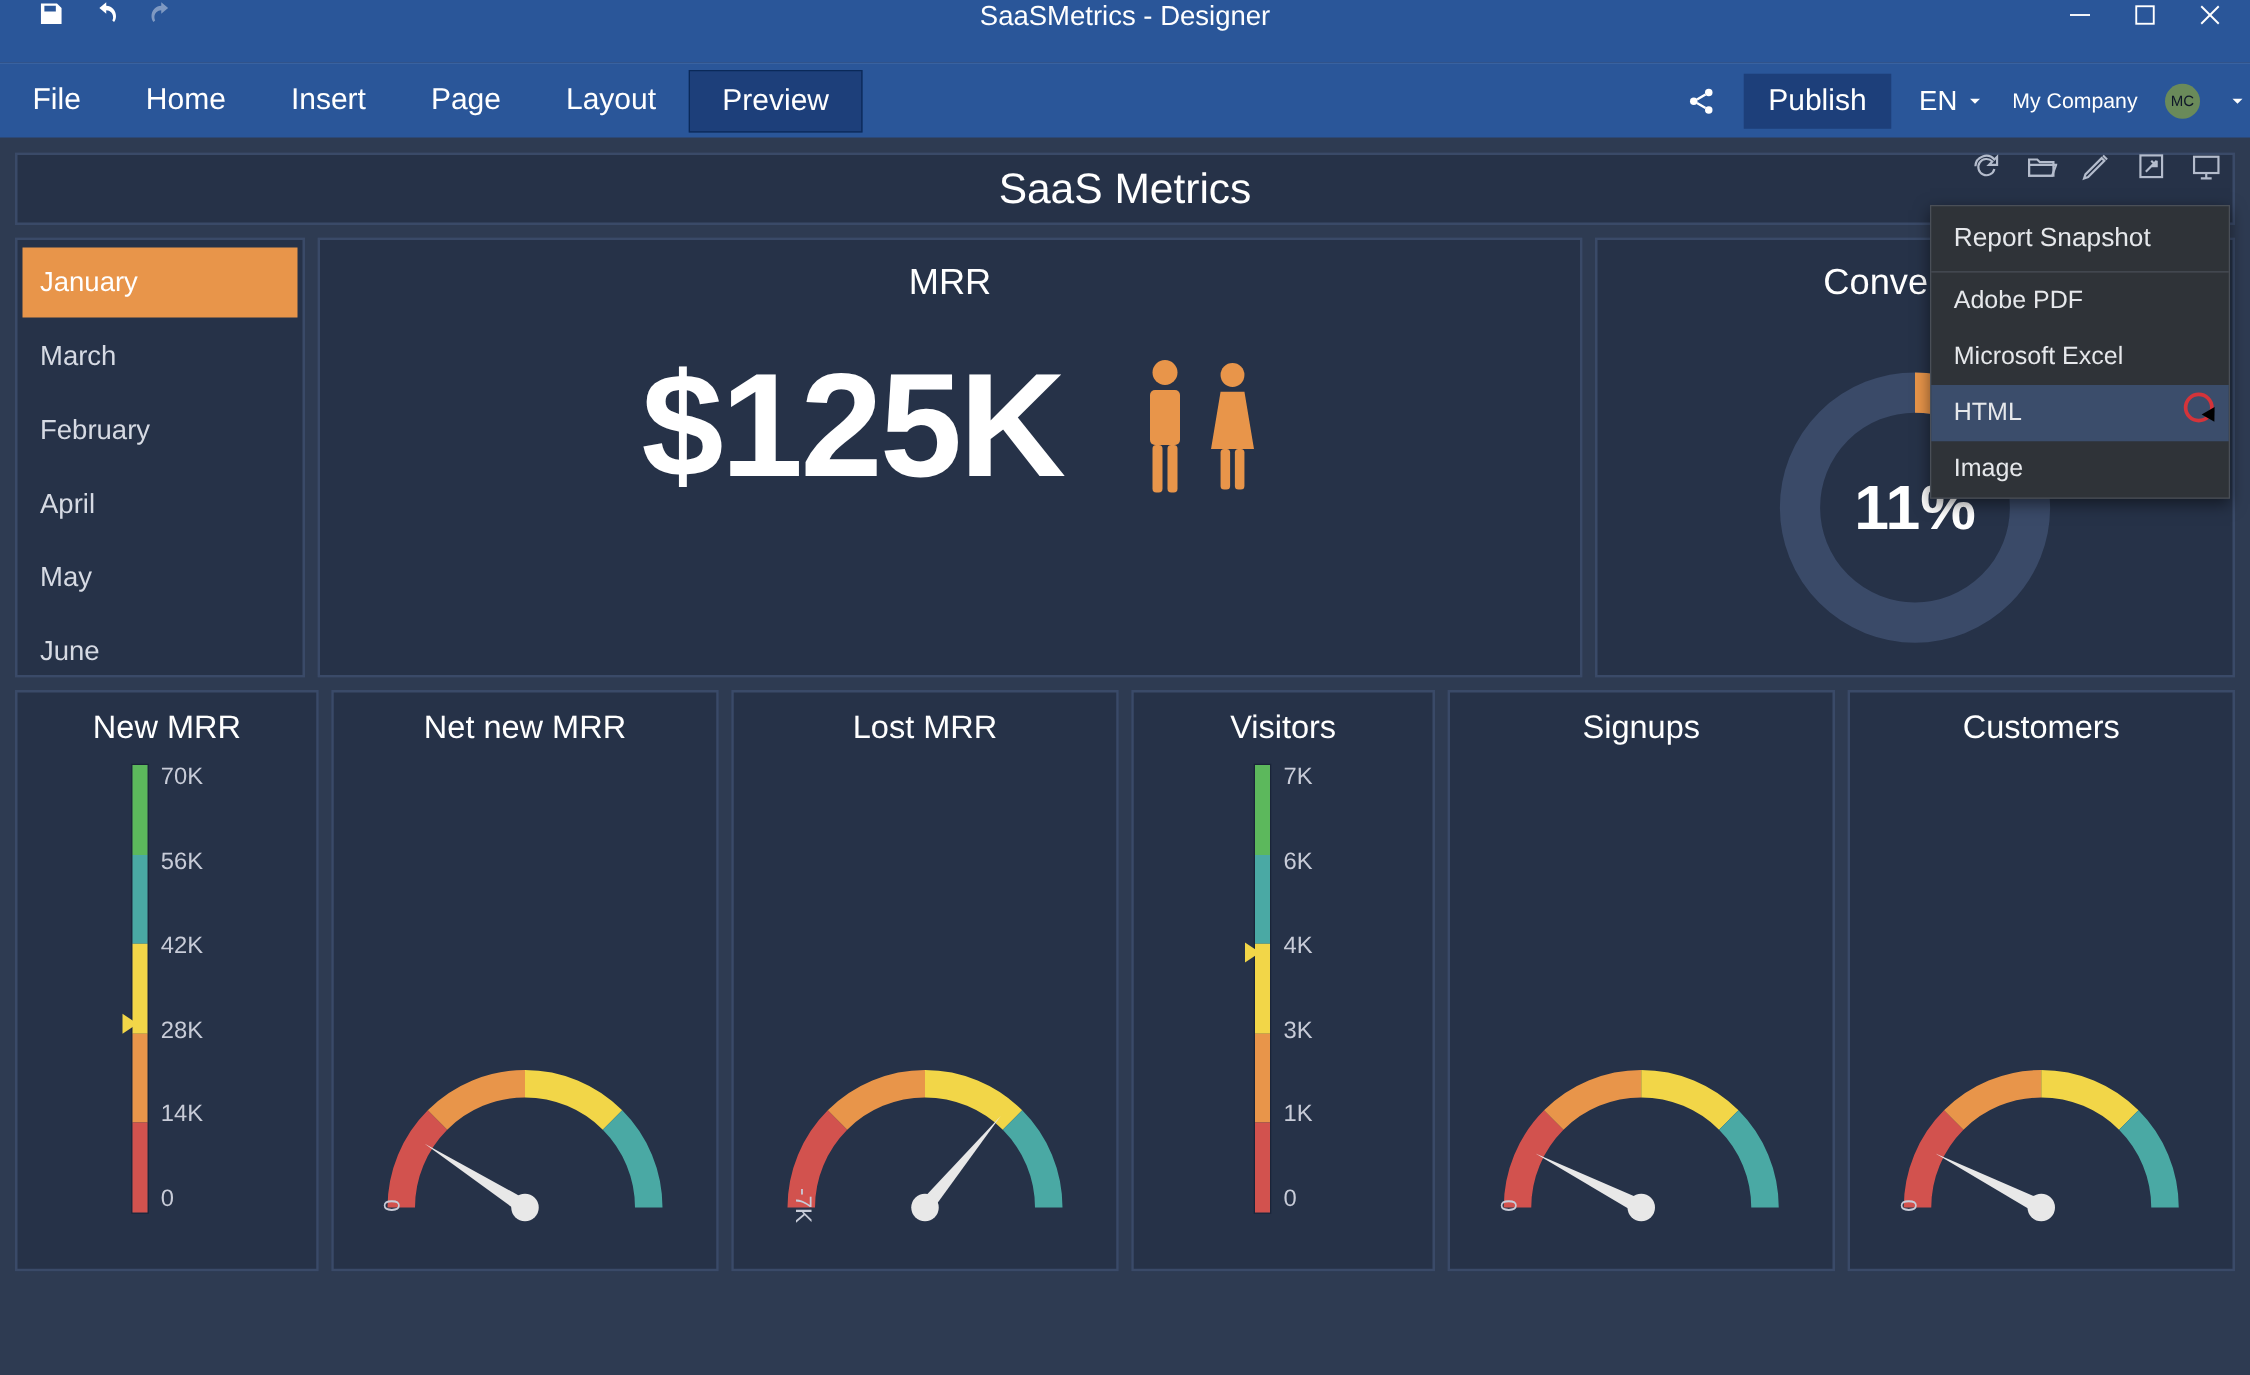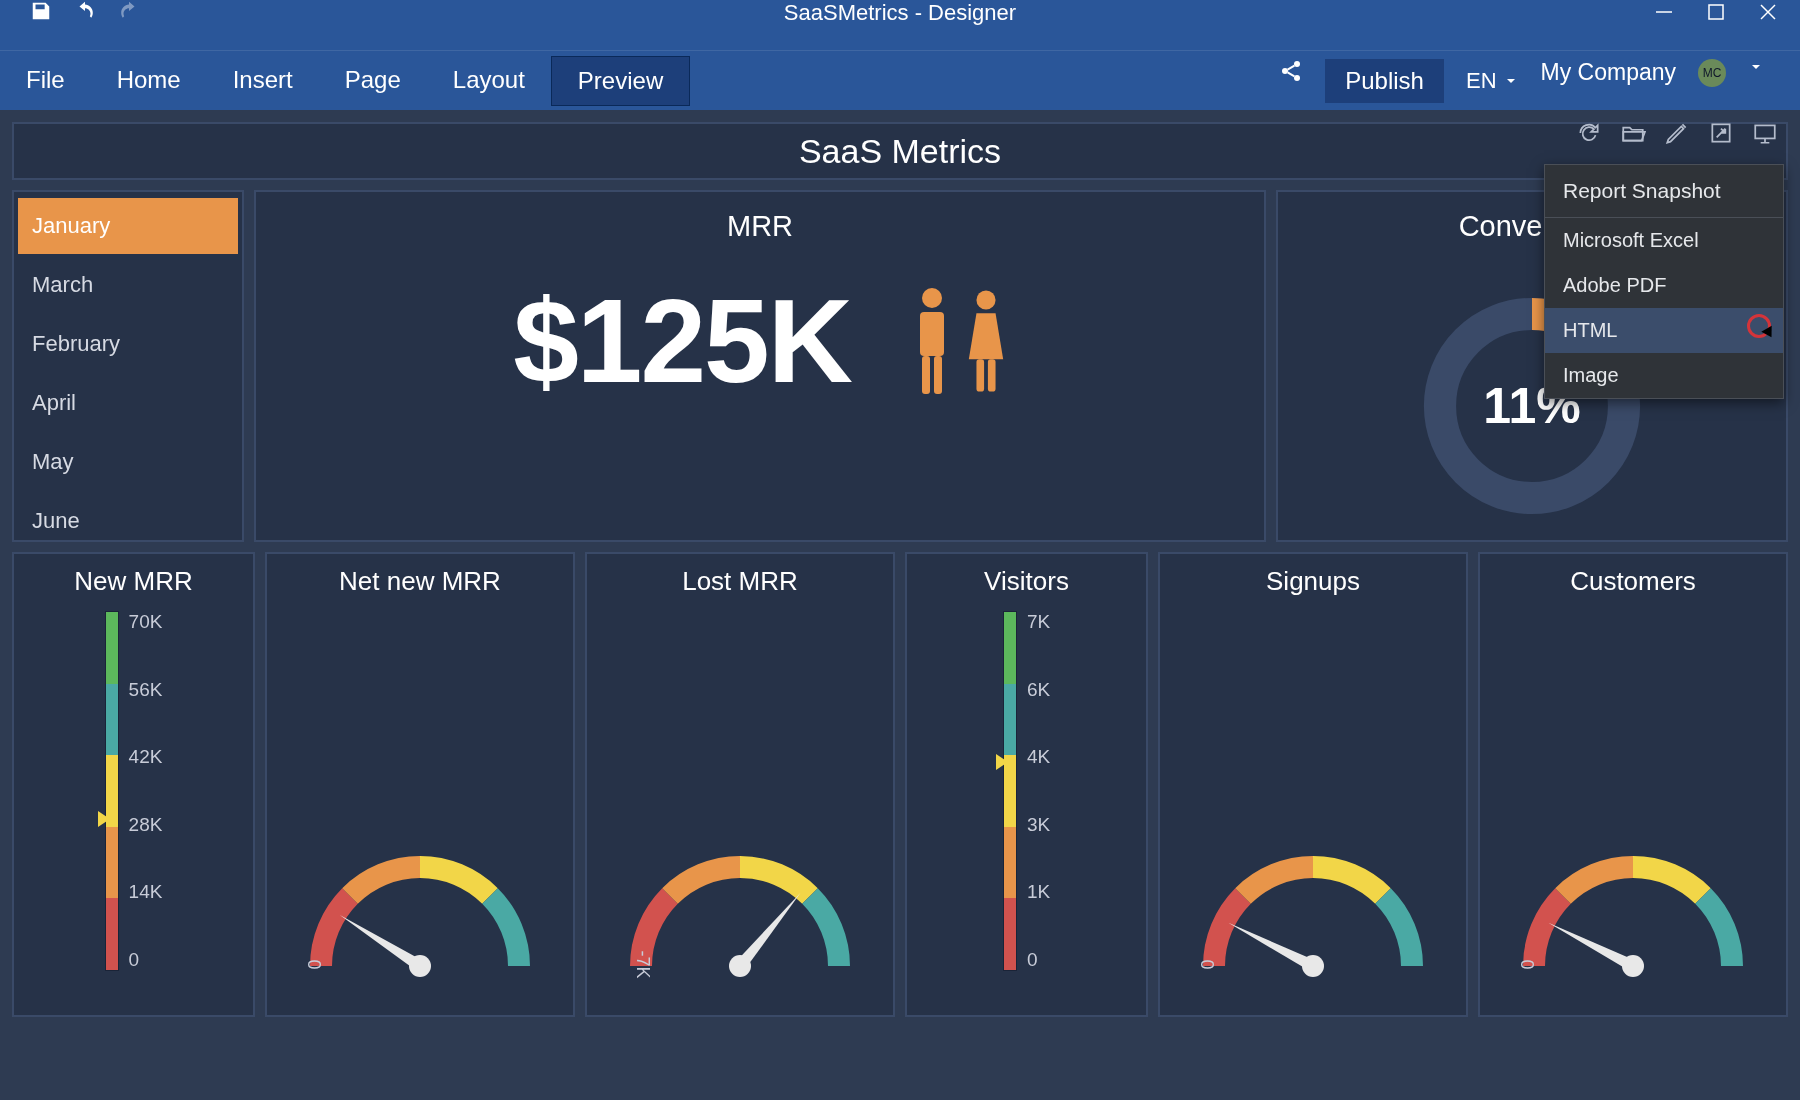--- a/index.html
+++ b/index.html
@@ -8,26 +8,26 @@
 .titlebar-left{display:flex;align-items:center;gap:22px;padding-left:30px}
 .titlebar-icon{width:22px;height:22px;fill:#fff;cursor:pointer}
 .titlebar-icon.dim{opacity:.4}
 .titlebar-title{position:absolute;left:50%;transform:translateX(-50%);font-size:22px;font-weight:400}
 .titlebar-right{margin-left:auto;display:flex;align-items:center;gap:28px;padding-right:20px}
 .win-btn{width:24px;height:24px;stroke:#fff;fill:none;stroke-width:1.5;cursor:pointer}
 .menubar{height:60px;background:#2a5699;display:flex;align-items:center;color:#fff;border-top:1px solid rgba(255,255,255,.1)}
 .menu-items{display:flex;gap:0;}
 .menu-item{padding:10px 26px;font-size:24px;cursor:pointer}
 .menu-item.active{background:#1d3f7a;border:1px solid #0a2959}
-.menu-right{margin-left:auto;display:flex;gap:22px;padding-right:36px;font-size:22px}
+.menu-right{margin-left:auto;display:flex;align-items:center;gap:22px;padding-right:2px;font-size:22px}
 .share-icon{width:24px;height:24px;fill:#fff;cursor:pointer}
 .publish-btn{background:#1d3f7a;padding:8px 20px;font-size:24px;cursor:pointer}
 .lang{display:flex;align-items:center;gap:6px;cursor:pointer}
 .chev{width:16px;height:16px;fill:#fff}
-.company-label{font-size:23px}
+.company-label{font-size:17px}
 .avatar{width:28px;height:28px;border-radius:50%;background:#6a8a5a;color:#0f172a;font-size:12px;display:flex;align-items:center;justify-content:center;cursor:pointer}
 .canvas{position:relative;padding:12px;display:flex;flex-direction:column;gap:10px}
 .toolstrip{position:absolute;right:22px;top:10px;display:flex;gap:18px}
 .tool{width:26px;height:26px;stroke:#b4bccc;fill:none;stroke-width:1.6;cursor:pointer}
 .dash-title{background:#263248;border:2px solid #3a4a68;height:58px;display:flex;align-items:center;justify-content:center;color:#fff;font-size:34px;font-weight:400}
 .row{display:flex;gap:10px}
 .panel{background:#263248;border:2px solid #3a4a68;color:#fff}
 .months{width:232px;display:flex;flex-direction:column;padding:6px 4px;gap:3px}
 .month{padding:15px 14px;font-size:22px;color:#d6dae3;cursor:pointer}
 .month.sel{background:#e8954a;color:#fff}
@@ -138,22 +138,22 @@
       </svg>
     <svg class="tool" viewBox="0 0 24 24">
         <rect x="3" y="5" width="18" height="12"></rect>
         <path d="M12 17v4M8 21h8"></path>
       </svg>
   </div>
 
   <div class="export-menu">
     <div class="export-header">Report Snapshot</div>
     <div id="export-items">
+        <div class="export-item">Adobe PDF</div>
         <div class="export-item">Microsoft Excel</div>
-        <div class="export-item">Adobe PDF</div>
         <div class="export-item hover">HTML<div class="cursor-ring"></div><div class="cursor-arrow-mini"></div></div>
         <div class="export-item">Image</div>
       </div>
   </div>
 
   <div class="dash-title panel">SaaS Metrics</div>
 
   <div class="row" style="height:352px">
     <div class="panel months" id="months">
         <div class="month sel">January</div>

